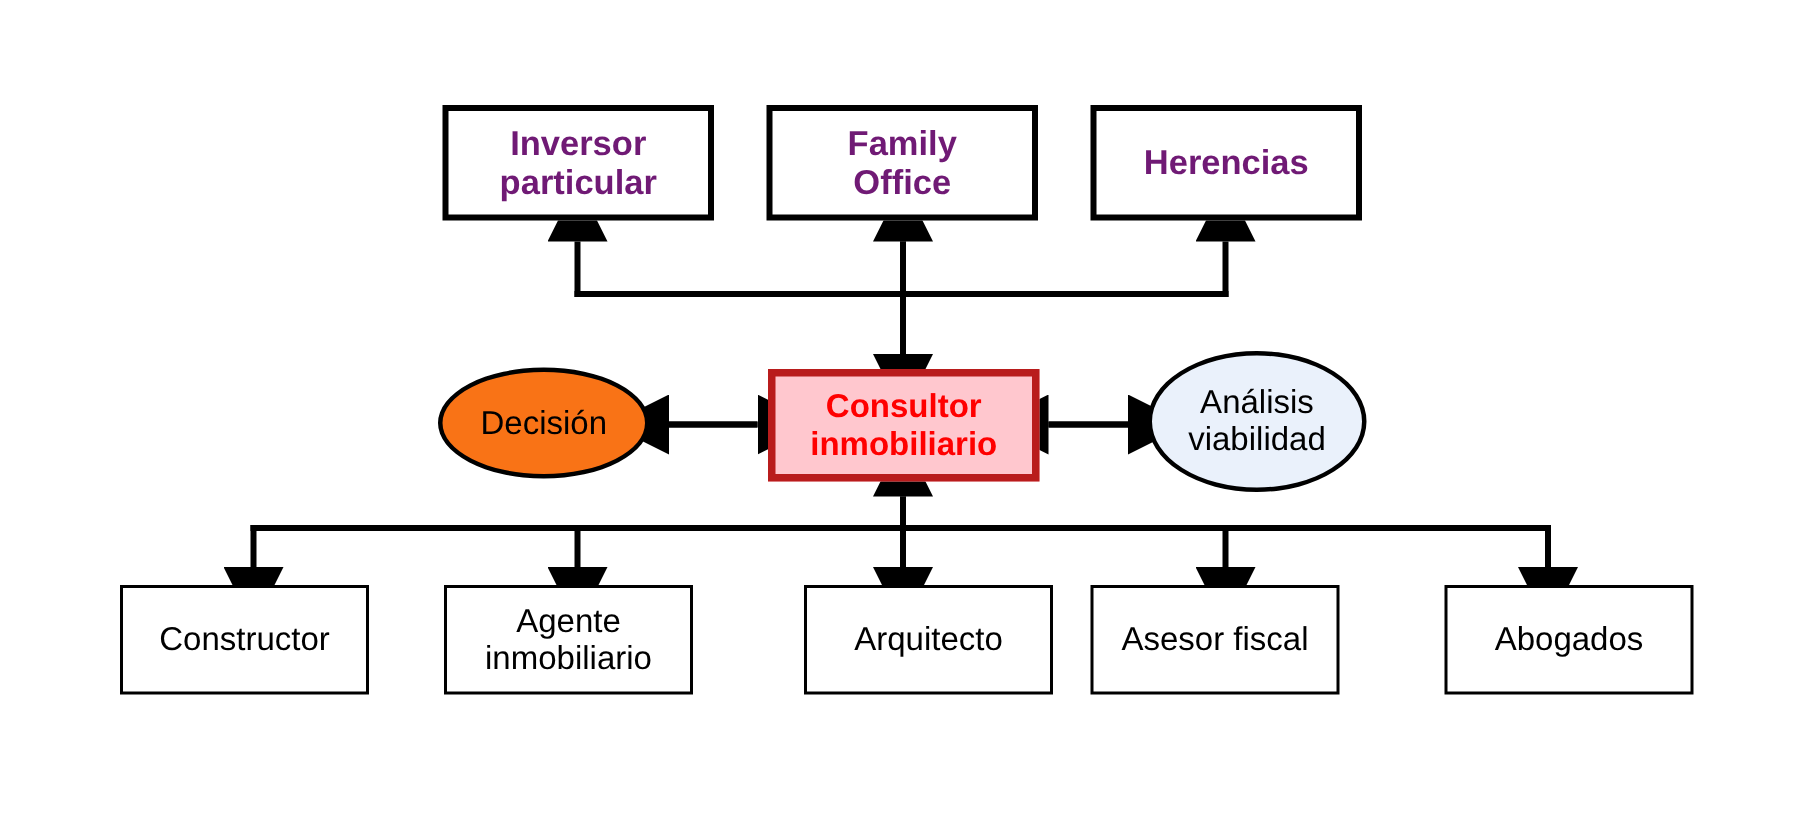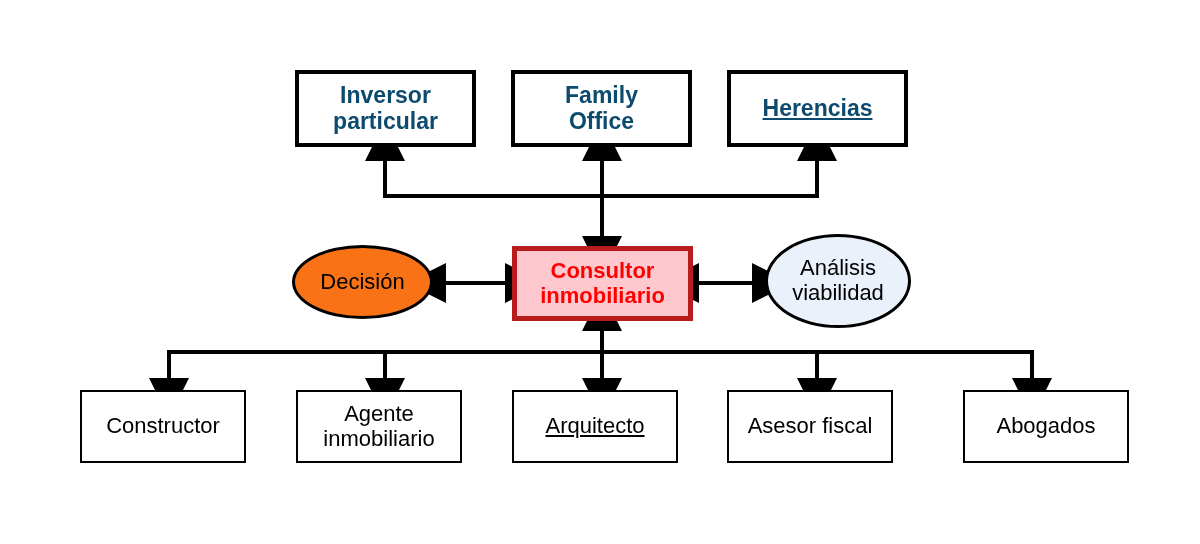--- a/index.html
+++ b/index.html
@@ -39,21 +39,21 @@
     white-space: pre-line;
   }
 
   
   .box-source {
     width: 181px;
     height: 77px;
     top: 70px;
     border: 4px solid #000000;
     background: #ffffff;
-    color: #0c4a6e;
+    color: #701a75;
     font-weight: bold;
     font-size: 23px;
   }
 
   
   .box-center {
     width: 181px;
     height: 75px;
     left: 512px;
     top: 246px;
@@ -149,21 +149,21 @@
   </svg>
 
   <div class="node box-source" style="left:295px;">
     <span class="node-label">Inversor
 particular</span>
   </div>
   <div class="node box-source" style="left:511px;">
     <span class="node-label">Family
 Office</span>
   </div>
-  <div class="node box-source" style="left:727px;text-decoration:underline;">
+  <div class="node box-source" style="left:727px;">
     <span class="node-label">Herencias</span>
   </div>
 
   <div class="ellipse ellipse-decision">
     <span class="node-label">Decisión</span>
   </div>
 
   <div class="node box-center">
     <span class="node-label">Consultor
 inmobiliario</span>
@@ -174,21 +174,21 @@
 viabilidad</span>
   </div>
 
   <div class="node box-service" style="left:80px;">
     <span class="node-label">Constructor</span>
   </div>
   <div class="node box-service" style="left:296px;">
     <span class="node-label">Agente
 inmobiliario</span>
   </div>
-  <div class="node box-service" style="left:512px;text-decoration:underline;">
+  <div class="node box-service" style="left:536px;">
     <span class="node-label">Arquitecto</span>
   </div>
   <div class="node box-service" style="left:727px;">
     <span class="node-label">Asesor fiscal</span>
   </div>
   <div class="node box-service" style="left:943px;margin-left:20px;">
     <span class="node-label">Abogados</span>
   </div>
 
 </div>

